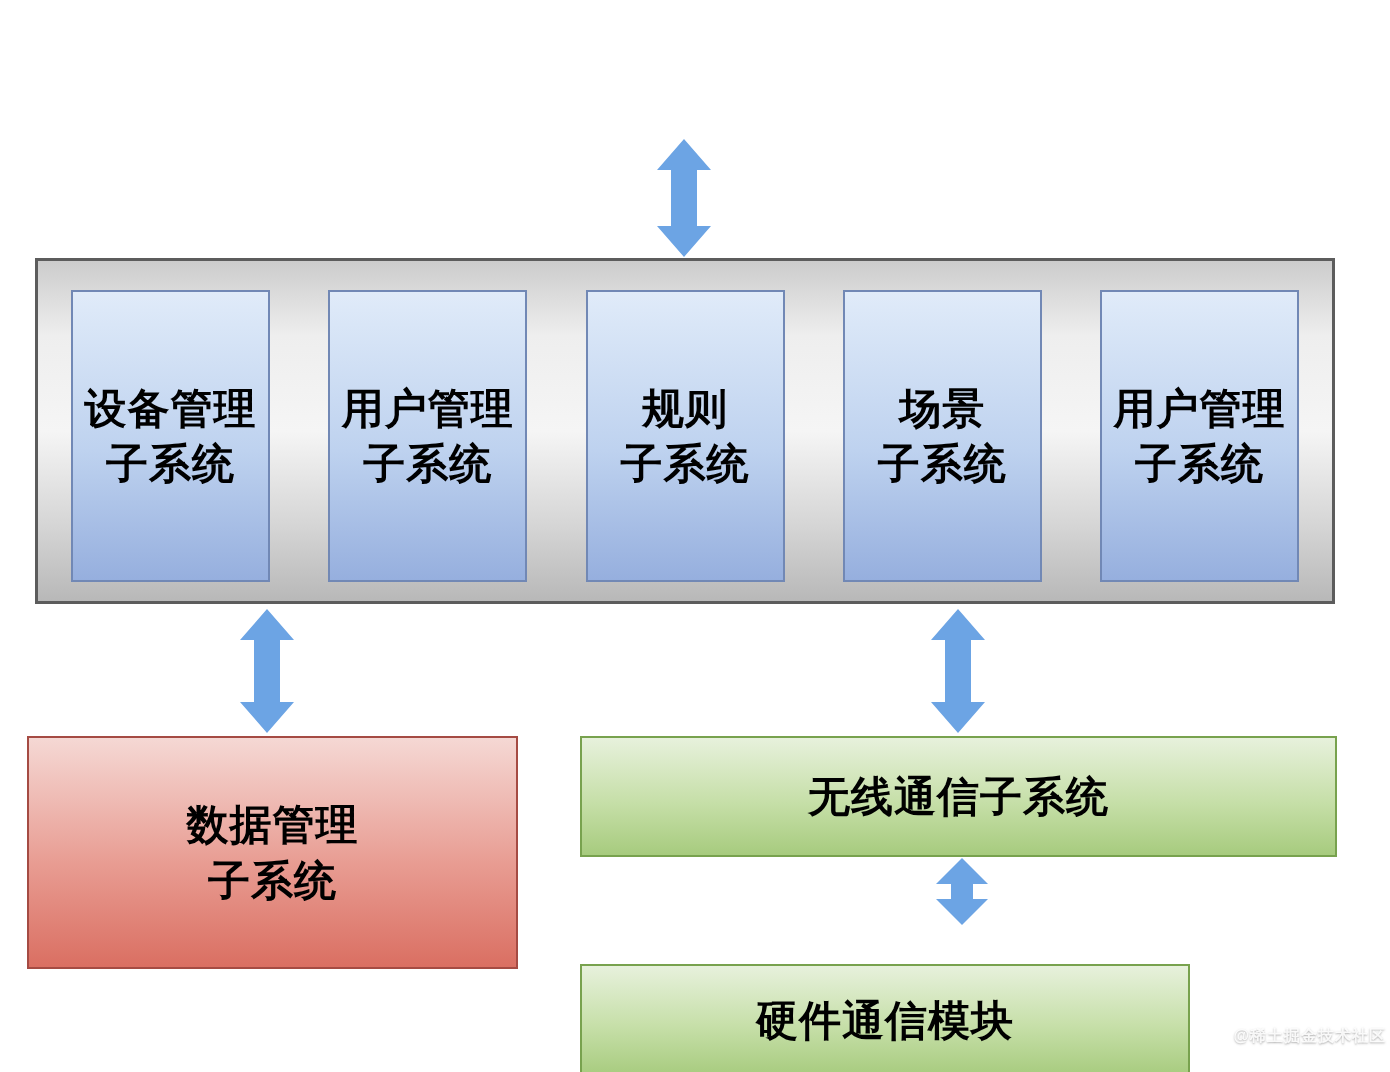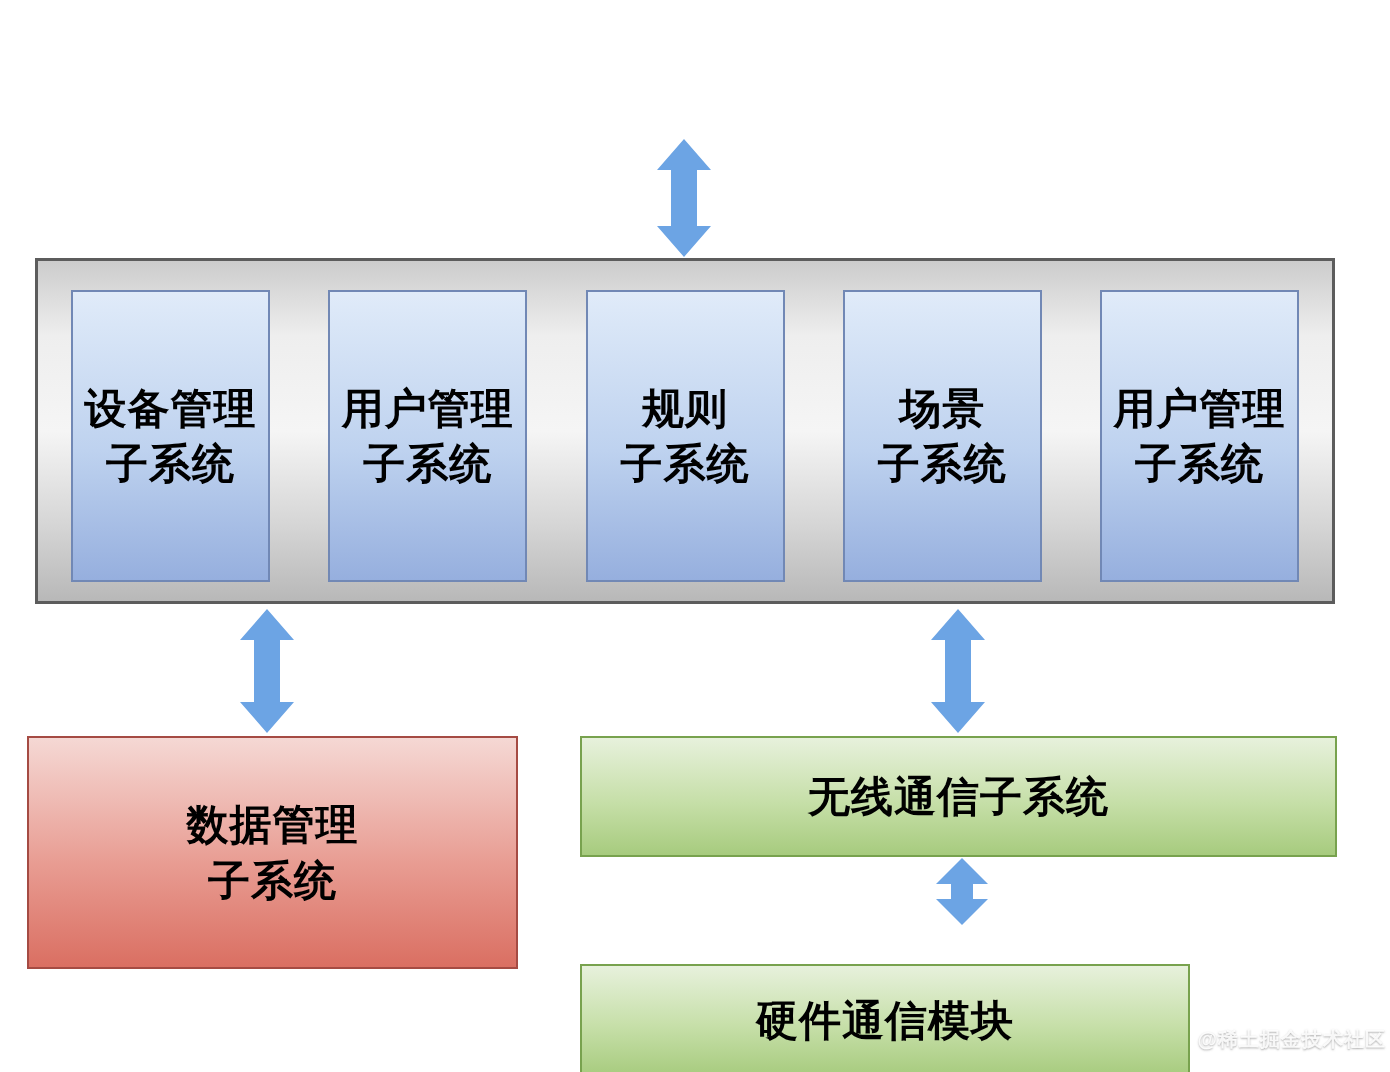--- a/index.html
+++ b/index.html
@@ -74,21 +74,21 @@
   .arrow { position: absolute; line-height: 0; }
   .arrow svg polygon { fill: #6CA4E4; }
   .arrow-top    { left: 657px; top: 139px; }
   .arrow-left   { left: 240px; top: 609px; }
   .arrow-right  { left: 931px; top: 609px; }
   .arrow-bottom { left: 936px; top: 858px; }
   
   .watermark {
     position: absolute;
     right: 4px; top: 1026px;
-    font-size: 20px;
+    font-size: 16px;
     font-weight: 600;
     color: rgba(255,255,255,0.88);
     text-shadow: 0 1px 2px rgba(110,110,110,0.55);
     letter-spacing: 1px;
   }
 </style>
 </head>
 <body>
 
 <div class="canvas">

